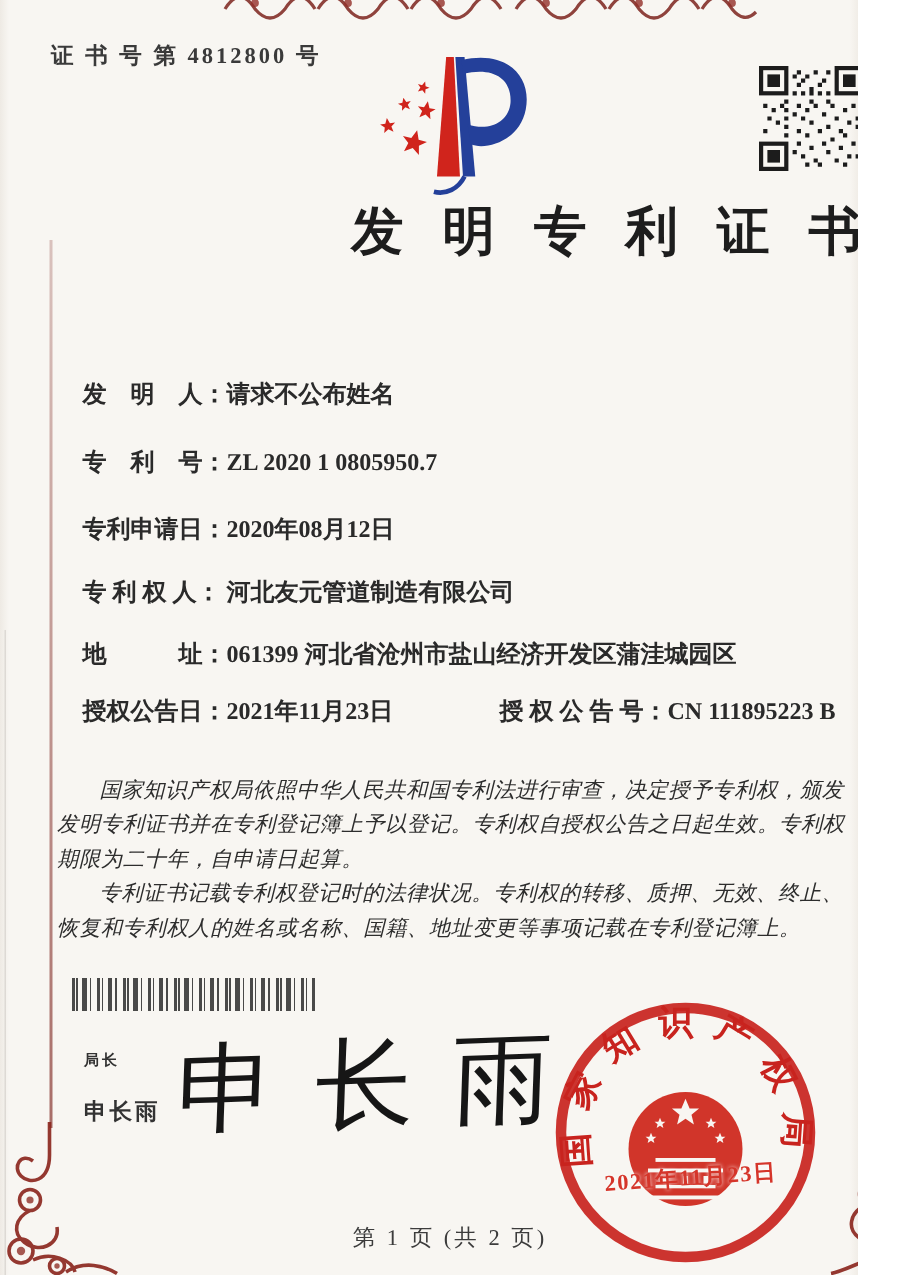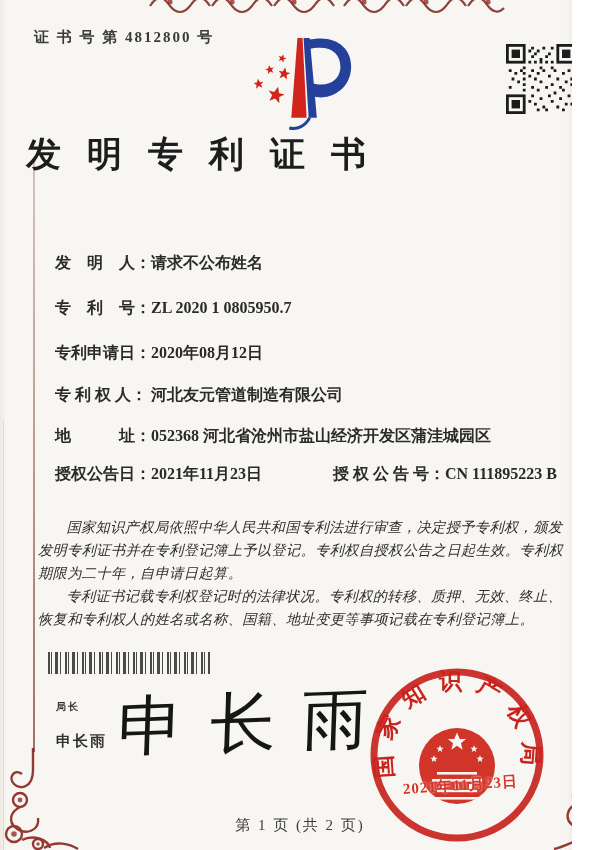--- a/index.html
+++ b/index.html
@@ -9,21 +9,21 @@
         background:linear-gradient(90deg,#eeeae4 0,#f8f6f2 6px,#f8f6f2 99%,#f1ede7 100%);
         color:#262626;}
   .edge-shadow{position:absolute;left:3px;top:420px;width:1px;height:430px;
         background:rgba(60,50,45,.12);}
   .left-line{position:absolute;left:33px;top:160px;width:1.5px;height:592px;
         background:linear-gradient(180deg,rgba(125,36,30,.25),rgba(125,36,30,.65));}
   .cert-number{position:absolute;left:34px;top:28px;font-size:15px;font-weight:600;
         letter-spacing:2px;color:#3a3a3a;}
   .logo{position:absolute;left:243px;top:36px;}
   .qr{position:absolute;left:506px;top:44px;}
-  .title{position:absolute;left:0;top:131px;width:600px;text-align:left;
+  .title{position:absolute;left:0;top:131px;width:600px;text-align:right;
         font-size:35px;font-weight:700;letter-spacing:26px;text-indent:26px;color:#1d1d1d;}
   .field-row{position:absolute;left:55px;width:520px;height:24px;font-size:16px;
         font-weight:700;color:#2a2a2a;white-space:nowrap;}
   .field-label{display:inline-block;min-width:96px;}
   .field-value{display:inline-block;}
   .grant-no{position:absolute;left:278px;top:0;text-align:center;}
   .body-text{position:absolute;left:38px;top:516px;width:528px;font-size:14.2px;
         line-height:1.62;color:#2d2d2d;font-style:italic;}
   .body-text p{margin:0;text-indent:2em;letter-spacing:.4px;}
   .barcode{position:absolute;left:48px;top:652px;width:162px;height:22px;
@@ -132,21 +132,21 @@
   <div class="field-row" style="top:298px">
     <span class="field-label">专　利　号：</span><span class="field-value">ZL 2020 1 0805950.7</span>
   </div>
   <div class="field-row" style="top:343px">
     <span class="field-label">专利申请日：</span><span class="field-value">2020年08月12日</span>
   </div>
   <div class="field-row" style="top:385px">
     <span class="field-label">专 利 权 人：</span><span class="field-value">河北友元管道制造有限公司</span>
   </div>
   <div class="field-row" style="top:426px">
-    <span class="field-label">地　　　址：</span><span class="field-value">052368 河北省沧州市盐山经济开发区蒲洼城园区</span>
+    <span class="field-label">地　　　址：</span><span class="field-value">061399 河北省沧州市盐山经济开发区蒲洼城园区</span>
   </div>
   <div class="field-row" style="top:464px">
     <span class="field-label">授权公告日：</span><span class="field-value">2021年11月23日</span>
     <span class="grant-no">
       <span>授 权 公 告 号：</span><span>CN 111895223 B</span>
     </span>
   </div>
 
   <div class="body-text">
     <p>国家知识产权局依照中华人民共和国专利法进行审查，决定授予专利权，颁发发明专利证书并在专利登记簿上予以登记。专利权自授权公告之日起生效。专利权期限为二十年，自申请日起算。</p>

